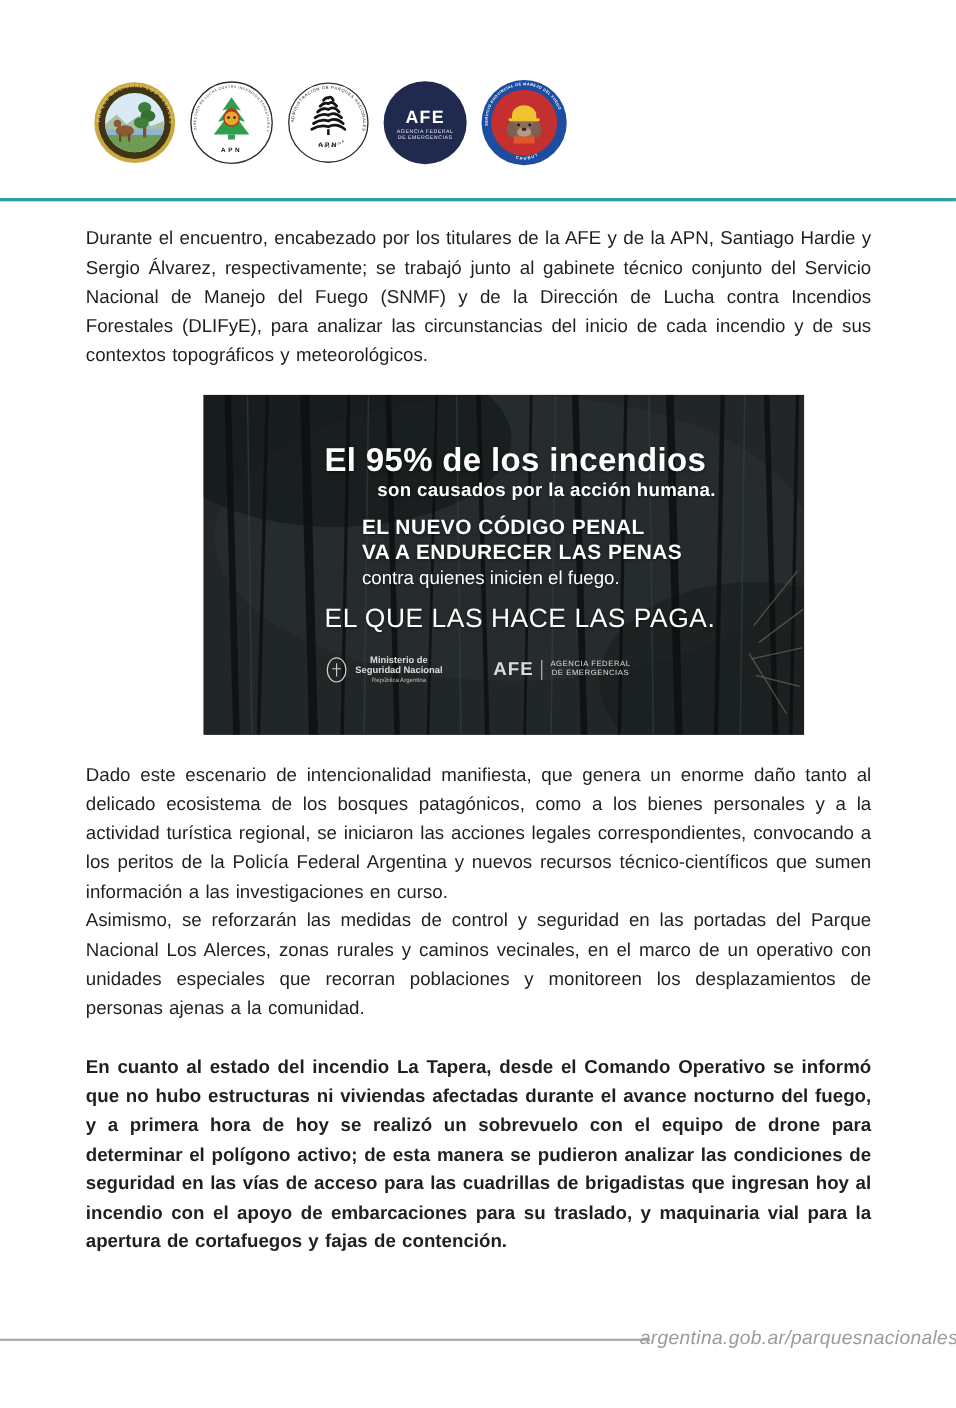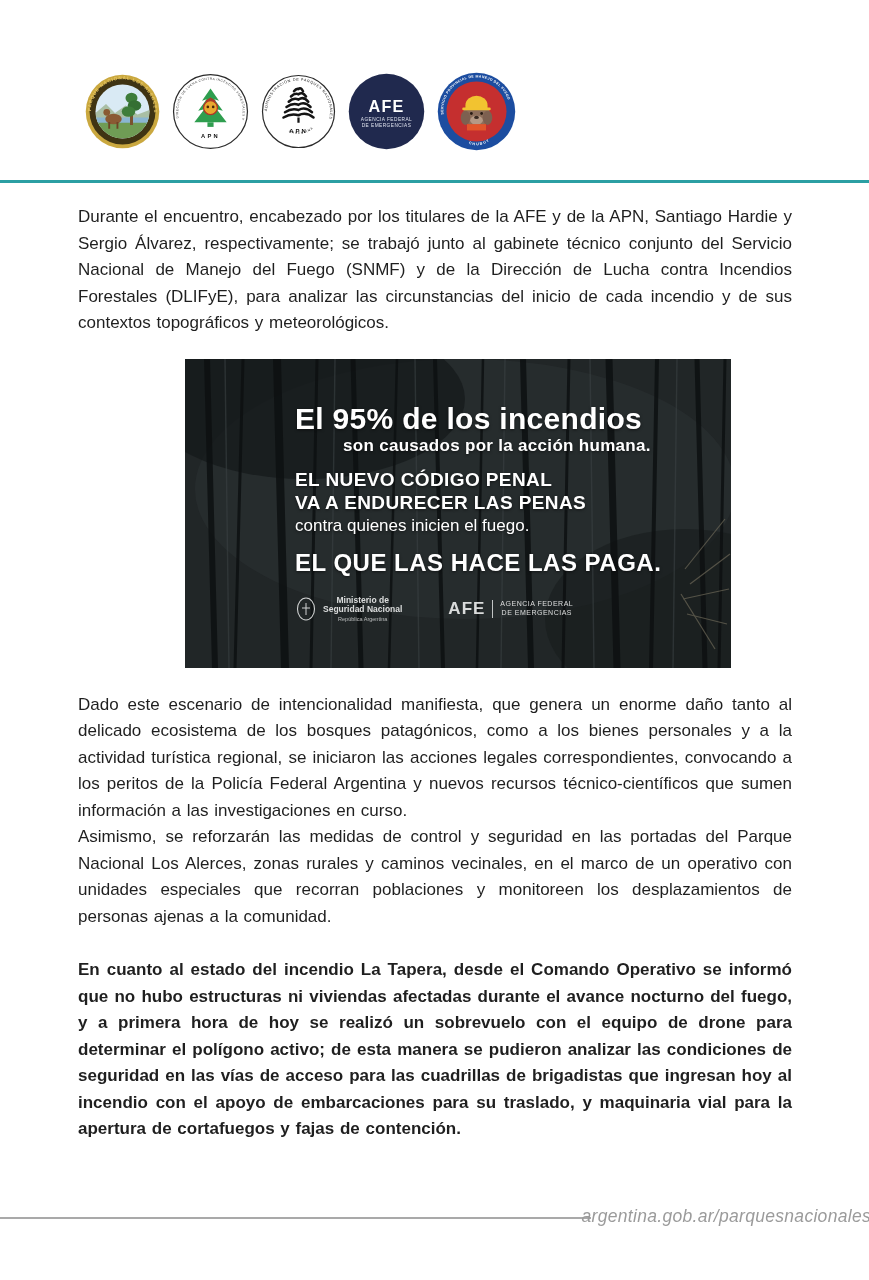--- a/index.html
+++ b/index.html
@@ -22,24 +22,24 @@
   .content p.bold { font-weight:bold; margin-top:27px; }
   
   .banner {
     position:relative; width:546px; height:309px;
     margin:22px 0 24px 107px; background:#1d2223; overflow:hidden;
   }
   .banner-bg { position:absolute; left:0; top:0; width:546px; height:309px; }
   .banner-text { position:absolute; left:110px; top:44px; color:#ffffff; text-shadow:0 1px 3px rgba(0,0,0,.55); }
   .bt-headline  { font-size:30px; font-weight:bold; letter-spacing:.3px; line-height:32px; }
   .bt-sub       { font-size:17px; font-weight:bold; letter-spacing:.3px; line-height:20px; margin-top:1px;margin-left:48px; }
-  .bt-block     { margin-top:12px; }
+  .bt-block     { margin-top:12px;margin-left:34px; }
   .bt-line      { font-size:19px; font-weight:bold; letter-spacing:.4px; line-height:23.5px; }
   .bt-line-sm   { font-size:17px; font-weight:normal; line-height:21px; }
-  .bt-slogan    { font-size:24px; font-weight:bold; letter-spacing:.5px; margin-top:13px; }
+  .bt-slogan    { font-size:24px; font-weight:normal; letter-spacing:.5px; margin-top:13px; }
   .banner-brands {
     position:absolute; left:110px; top:237px; display:flex; align-items:center;
     color:#e9eaea; opacity:.92;text-align:center;
   }
   .ministry { display:flex; align-items:center; gap:6px; }
   .ministry-name { font-size:8.5px; font-weight:bold; line-height:9.5px; }
   .ministry-sub  { font-size:5.5px; opacity:.8; margin-top:1px; }
   .afe-lockup { display:flex; align-items:center; gap:7px; margin-left:46px; }
   .afe-word { font-size:17px; font-weight:bold; letter-spacing:1px; }
   .afe-sep  { width:1px; height:18px; background:#cfd2d2; }

